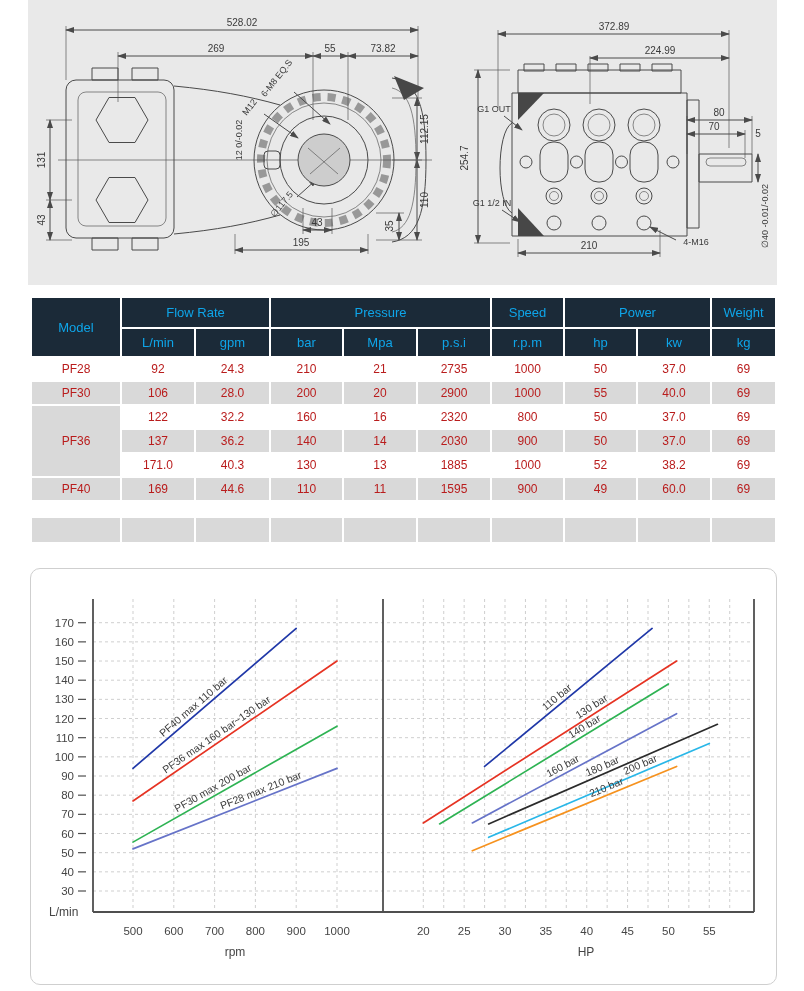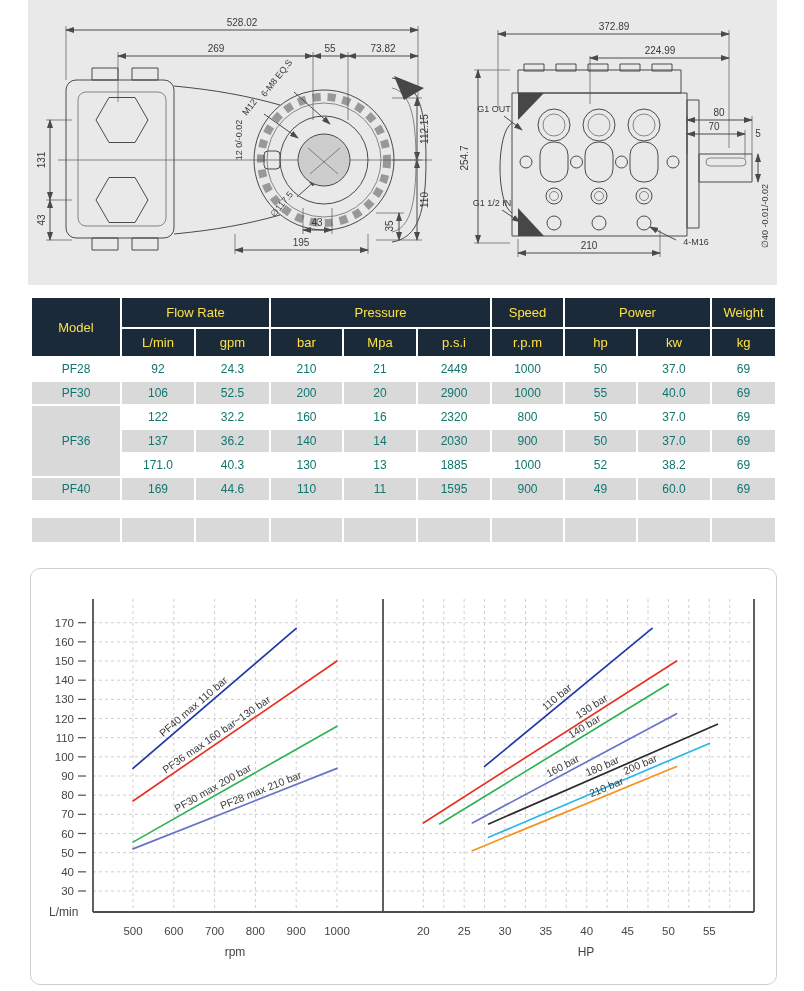--- a/index.html
+++ b/index.html
@@ -8,24 +8,24 @@
   .drawing-area{position:absolute;left:28px;top:0;width:749px;height:285px;background:#e9e9e9;}
   .dwg{position:absolute;}
   .dwg line,.dwg path,.dwg rect,.dwg circle,.dwg polygon,.dwg polyline{vector-effect:non-scaling-stroke;}
   .dln{stroke:#4a4a4a;stroke-width:1;fill:none;}
   .thin{stroke:#5a5a5a;stroke-width:.7;fill:none;}
   .dtxt{fill:#3a3a3a;stroke:none;font-size:10px;font-family:"Liberation Sans",sans-serif;}
   .dtxt-s{fill:#3a3a3a;stroke:none;font-size:9px;font-family:"Liberation Sans",sans-serif;}
   
   .spec-table{position:absolute;left:30px;top:296px;width:747px;border-collapse:separate;
               border-spacing:2px;table-layout:fixed;}
-  .spec-table th{background:#1b2a38;color:#fde047;font-weight:normal;font-size:13px;text-align:center;}
+  .spec-table th{background:#1b2a38;color:#0ea5e9;font-weight:normal;font-size:13px;text-align:center;}
   .spec-table tr.h1 th{height:27px;}
   .spec-table tr.h2 th{height:25px;}
-  .spec-table td{font-size:12px;color:#0f766e;text-align:center;height:20px;background:#ffffff;}
+  .spec-table td{font-size:12px;color:#b91c1c;text-align:center;height:20px;background:#ffffff;}
   .spec-table td.shade{background:#d9d9d9;margin-left:20px;}
   .empty-strip{position:absolute;left:30px;top:516px;width:747px;border-collapse:separate;
                border-spacing:2px;table-layout:fixed;}
   .empty-strip td{height:22px;background:#d9d9d9;}
   
   .chart-panel{position:absolute;left:30px;top:568px;width:745px;height:415px;background:#ffffff;
                border:1px solid #cfcfcf;border-radius:10px;}
   .tick{font-size:11.5px;fill:#454545;font-family:"Liberation Sans",sans-serif;}
   .axt{font-size:12px;fill:#454545;font-family:"Liberation Sans",sans-serif;}
   .slabel{font-size:10.5px;fill:#3b3b3b;font-family:"Liberation Sans",sans-serif;}
@@ -241,30 +241,30 @@
         <th>kg</th>
       </tr>
     </thead>
     <tbody>
         <tr>
           <td rowspan="1" class="">PF28</td>
           <td class="">92</td>
           <td class="">24.3</td>
           <td class="">210</td>
           <td class="">21</td>
-          <td class="">2449</td>
+          <td class="">2735</td>
           <td class="">1000</td>
           <td class="">50</td>
           <td class="">37.0</td>
           <td class="">69</td>
         </tr>
         <tr>
           <td rowspan="1" class="shade">PF30</td>
           <td class="shade">106</td>
-          <td class="shade">52.5</td>
+          <td class="shade">28.0</td>
           <td class="shade">200</td>
           <td class="shade">20</td>
           <td class="shade">2900</td>
           <td class="shade">1000</td>
           <td class="shade">55</td>
           <td class="shade">40.0</td>
           <td class="shade">69</td>
         </tr>
         <tr>
           <td rowspan="3" class="shade">PF36</td>

